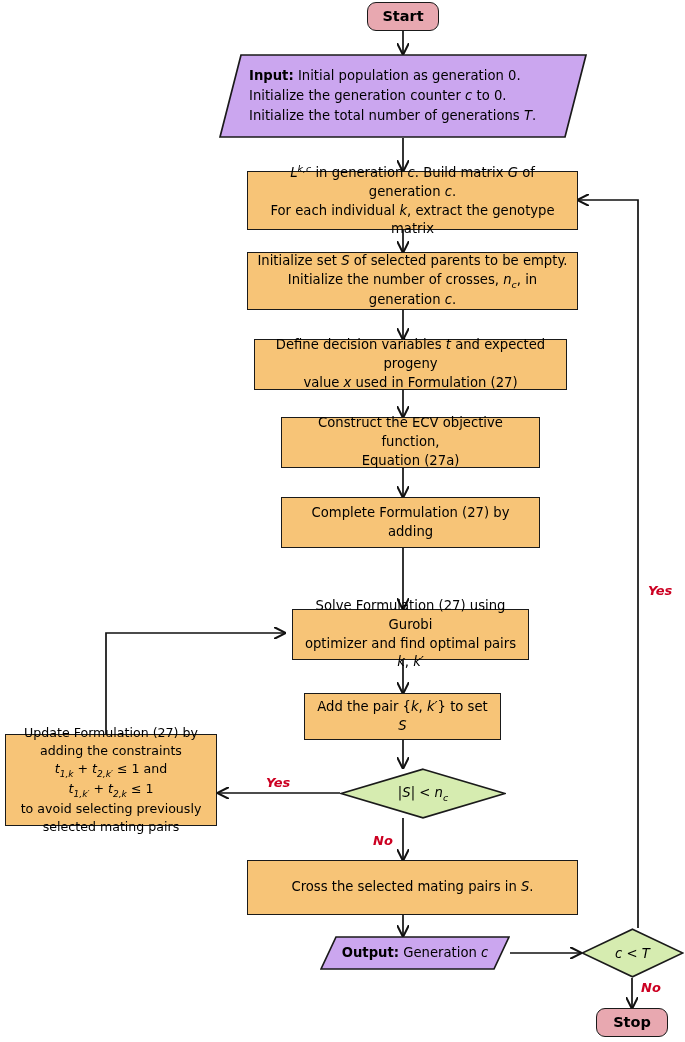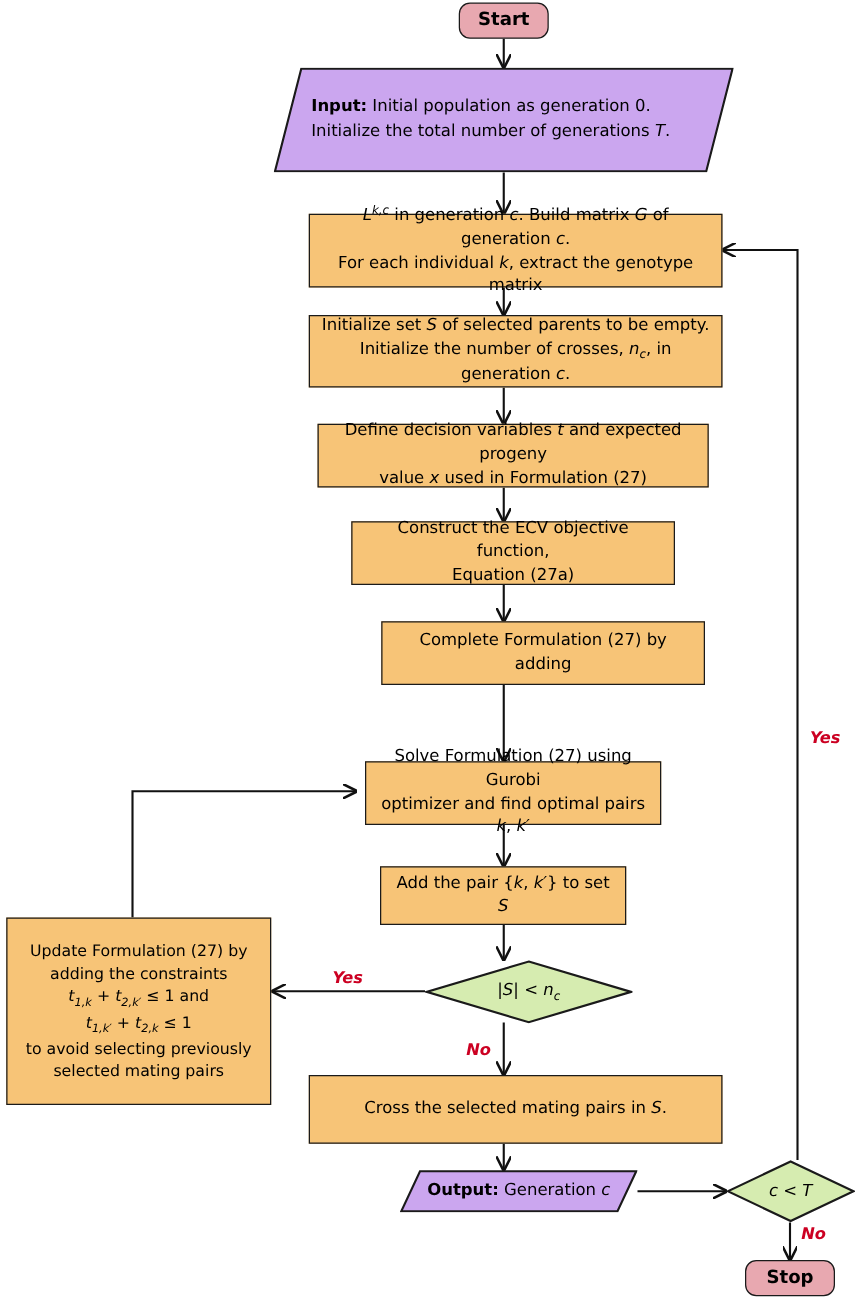--- a/index.html
+++ b/index.html
@@ -155,20 +155,23 @@
   <div class="io-wrap" style="left:219px; top:54px; width:368px; height:84px;">
     <svg class="shape" viewBox="0 0 368 84" preserveAspectRatio="none">
       <polygon points="22,1 367,1 346,83 1,83" fill="#cba6ef" stroke="#1a1a1a" stroke-width="1.7"></polygon>
     </svg>
     <div class="io-text left">
       <div>
         <span class="ln">
           <span class="bold">Input:</span><span> Initial population as generation 0.</span>
         </span>
         <span class="ln">
+          <span>Initialize the generation counter </span><span class="mi">c</span><span> to 0.</span>
+        </span>
+        <span class="ln">
           <span>Initialize the total number of generations </span><span class="mi">T</span><span>.</span>
         </span>
       </div>
     </div>
   </div>
 
   <div class="node proc" style="left:247px; top:171px; width:331px; height:59px;">
     <div>
       <span class="ln">
         <span class="mi">L</span><span class="sup">k,c</span><span> in generation </span><span class="mi">c</span><span>. Build matrix </span><span class="mi">G</span><span> of generation </span><span class="mi">c</span><span>.</span>
@@ -201,21 +204,21 @@
     </div>
   </div>
 
   <div class="node proc" style="left:281px; top:417px; width:259px; height:51px;">
     <div>
       <span class="ln">Construct the ECV objective function,</span>
       <span class="ln">Equation (27a)</span>
     </div>
   </div>
 
-  <div class="node proc" style="left:281px; top:497px; width:259px; height:51px;margin-left:24px;">
+  <div class="node proc" style="left:281px; top:497px; width:259px; height:51px;">
     <div>
       <span class="ln">Complete Formulation (27) by adding</span>
     </div>
   </div>
 
   <div class="node proc" style="left:292px; top:609px; width:237px; height:51px;">
     <div>
       <span class="ln">Solve Formulation (27) using Gurobi</span>
       <span class="ln">
         <span>optimizer and find optimal pairs </span><span class="mi">k</span><span>,  </span><span class="mi">k′</span>
@@ -233,21 +236,21 @@
 
   <div class="dec-wrap" style="left:340px; top:768px; width:166px; height:51px;">
     <svg class="shape" viewBox="0 0 166 51" preserveAspectRatio="none">
       <polygon points="83,1.2 164.8,25.5 83,49.8 1.2,25.5" fill="#d6ecb0" stroke="#1a1a1a" stroke-width="1.7"></polygon>
     </svg>
     <div class="dec-text">
       <span><span>|</span><span class="mi">S</span><span>| &lt; </span><span class="mi">n</span><span class="sub">c</span></span>
     </div>
   </div>
 
-  <div class="node proc" style="left:5px; top:734px; width:212px; height:150px; font-size:12.6px;">
+  <div class="node proc" style="left:5px; top:734px; width:212px; height:92px; font-size:12.6px;">
     <div>
       <span class="ln">Update Formulation (27) by</span>
       <span class="ln">adding the constraints</span>
       <span class="ln">
         <span class="mi">t</span><span class="sub">1,k</span><span> + </span><span class="mi">t</span><span class="sub">2,k′</span><span> ≤ 1 and</span>
       </span>
       <span class="ln">
         <span class="mi">t</span><span class="sub">1,k′</span><span> + </span><span class="mi">t</span><span class="sub">2,k</span><span> ≤ 1</span>
       </span>
       <span class="ln">to avoid selecting previously</span>

